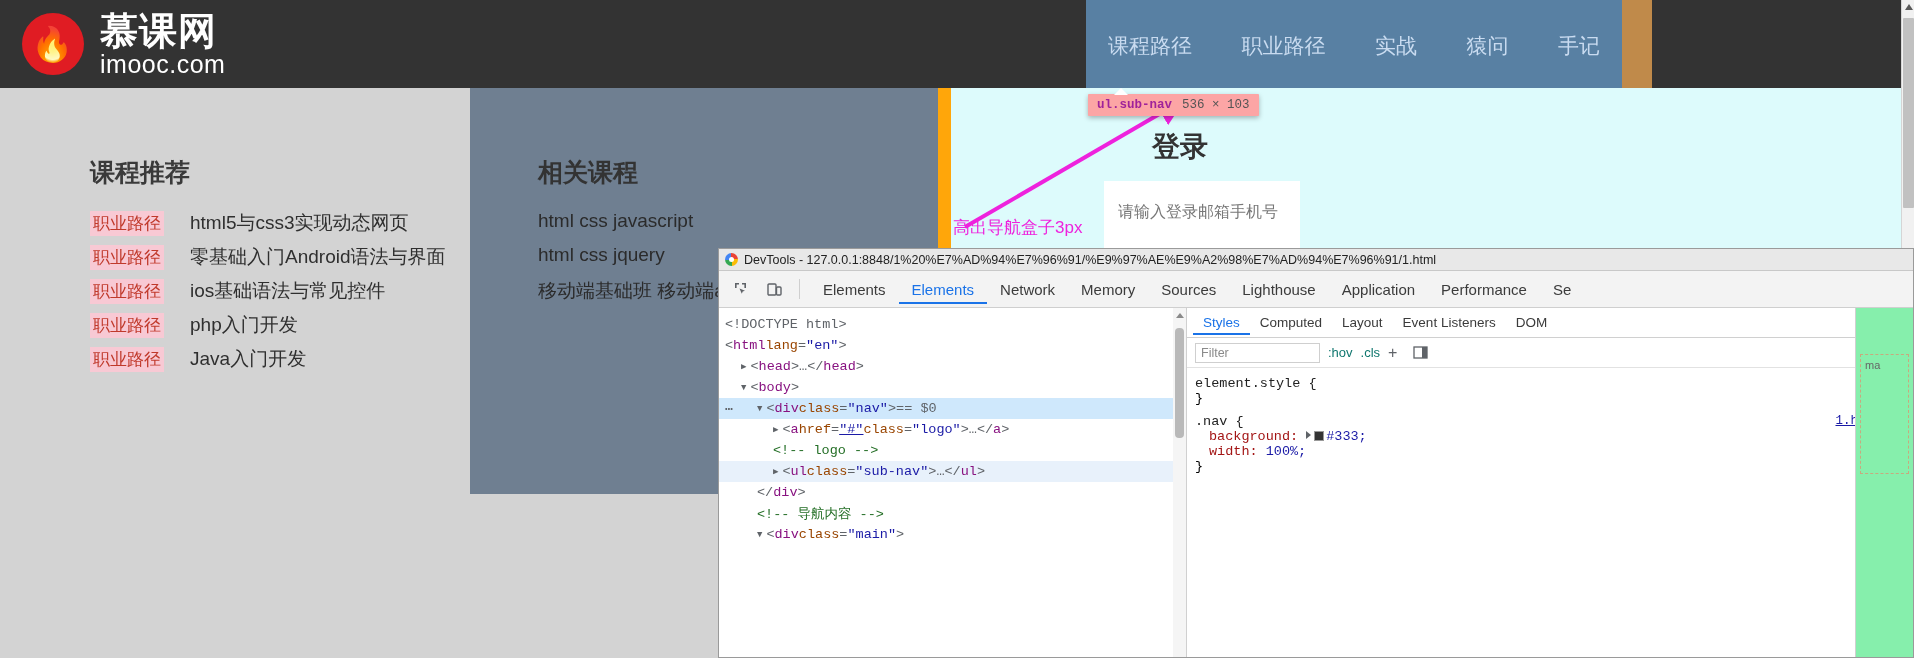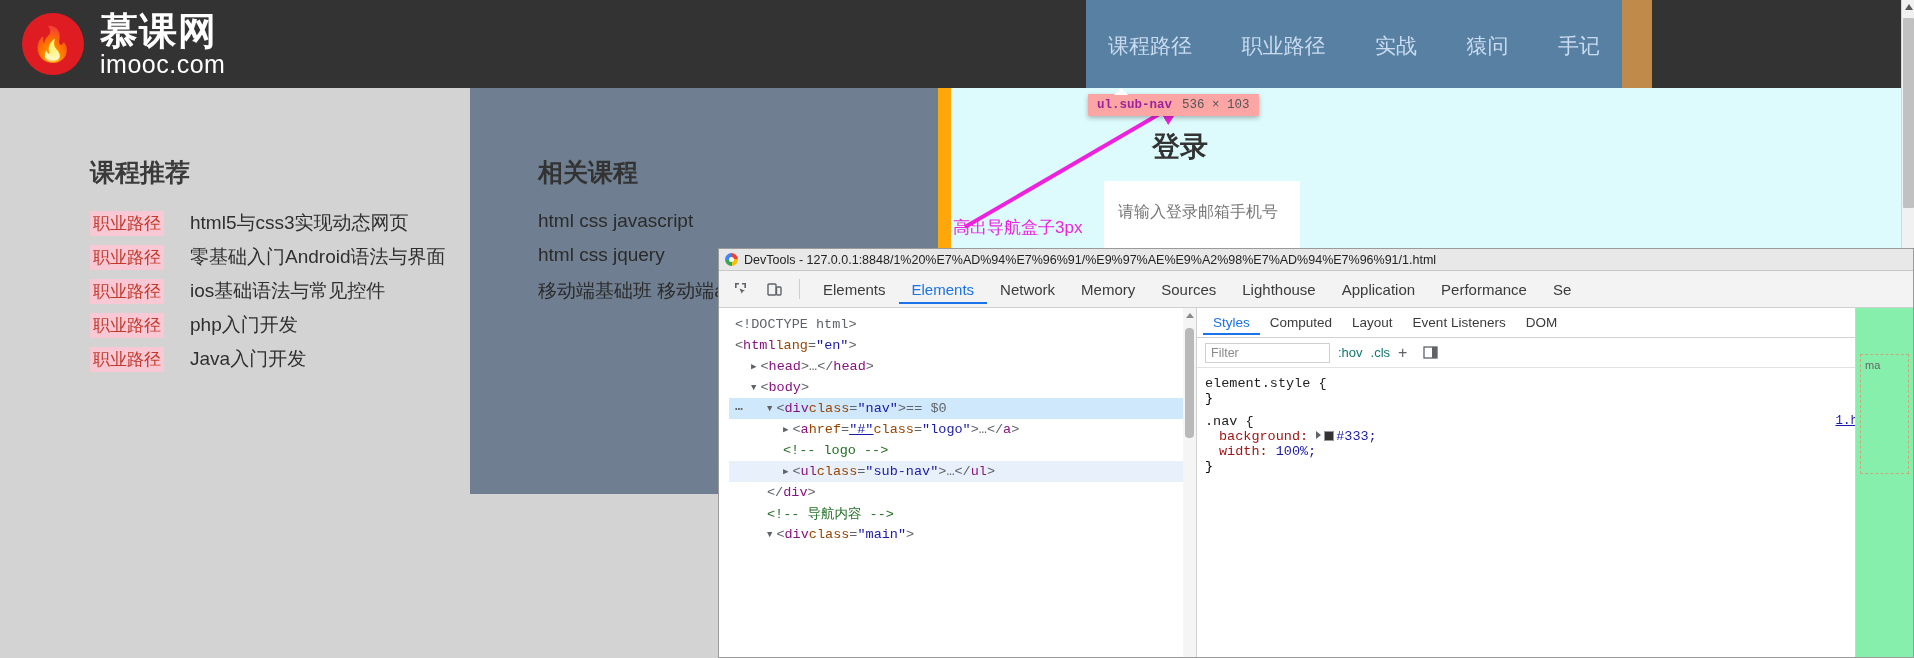--- a/index.html
+++ b/index.html
@@ -143,21 +143,21 @@
   .dt-icon-btn {
     width:30px; height:28px; display:flex; align-items:center; justify-content:center;
     border-radius:3px;
   }
   .dt-sep { width:1px; height:20px; background:#cfcfcf; margin:0 6px; }
   .dt-tab {
     font-size:15px; color:#3b3b3b; padding:6px 13px; white-space:nowrap;
   }
   .dt-tab.active { color:#1a73e8; box-shadow:inset 0 -2px 0 #1a73e8; }
 
-  .dt-body { display:flex; height:351px;margin-left:10px; }
+  .dt-body { display:flex; height:351px; }
   .dt-tree {
     width:467px; background:#fff; position:relative;
     font-family:"Liberation Mono", monospace; font-size:13.5px;
     padding-top:6px; overflow:hidden;
   }
   .tline { height:21px; display:flex; align-items:center; white-space:nowrap; padding-left:6px; }
   .tline.sel   { background:#cfe8fc; }
   .tline.hov   { background:#e8f1fb; }
   .arrow-tok { color:#5f6368; margin-right:4px; font-size:9px; }
   .tk-punct { color:#5f6368; }

